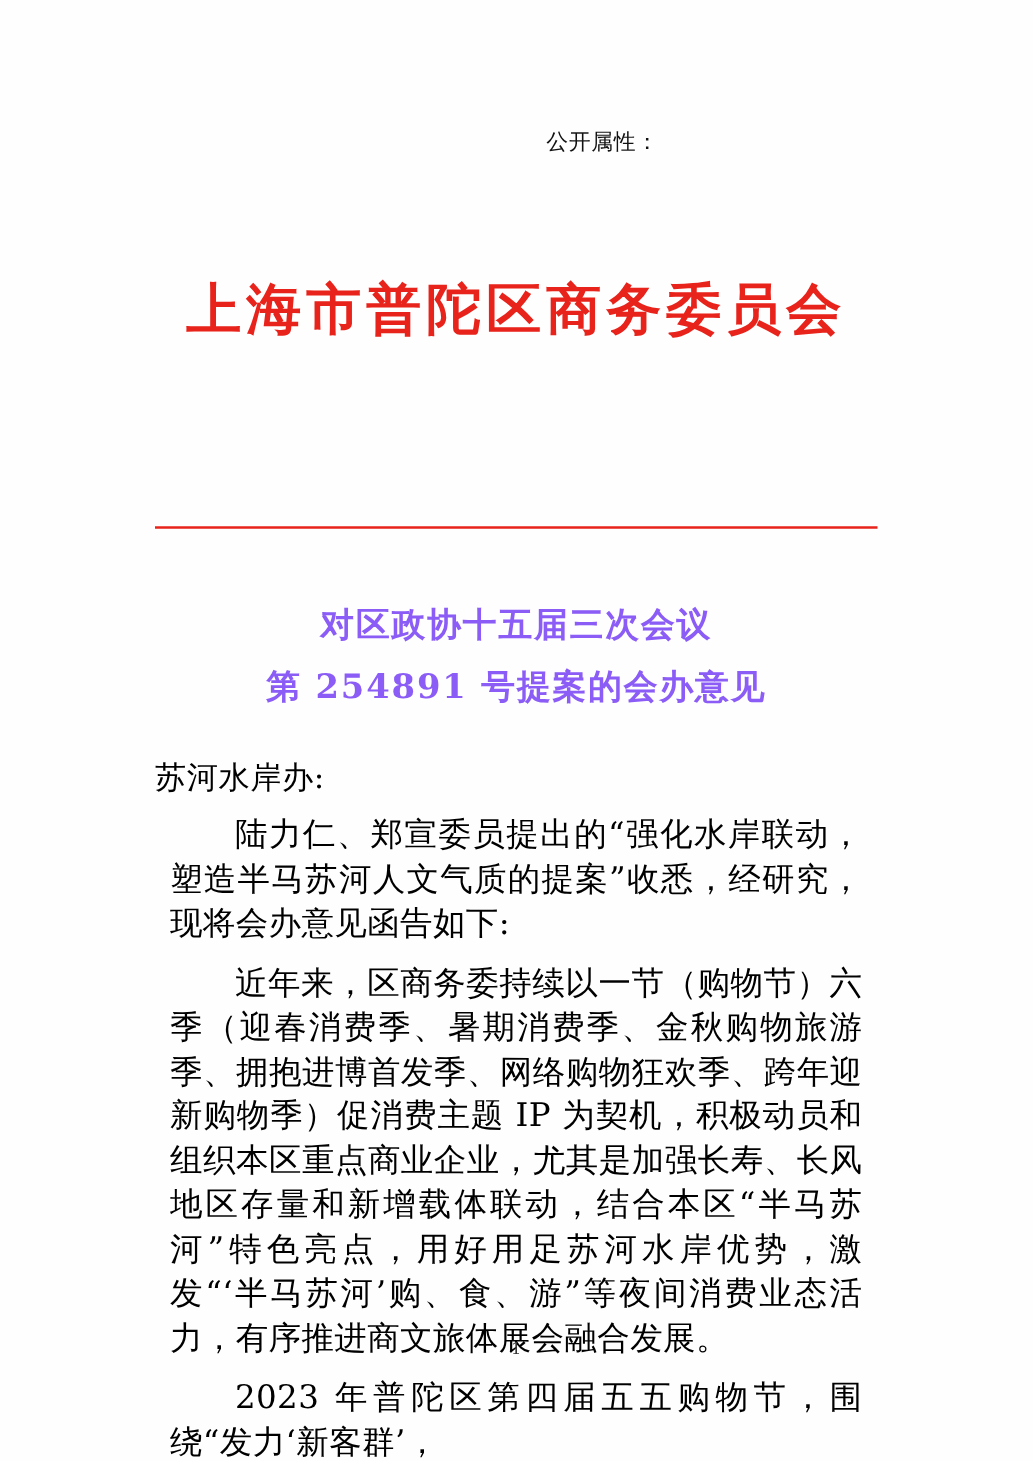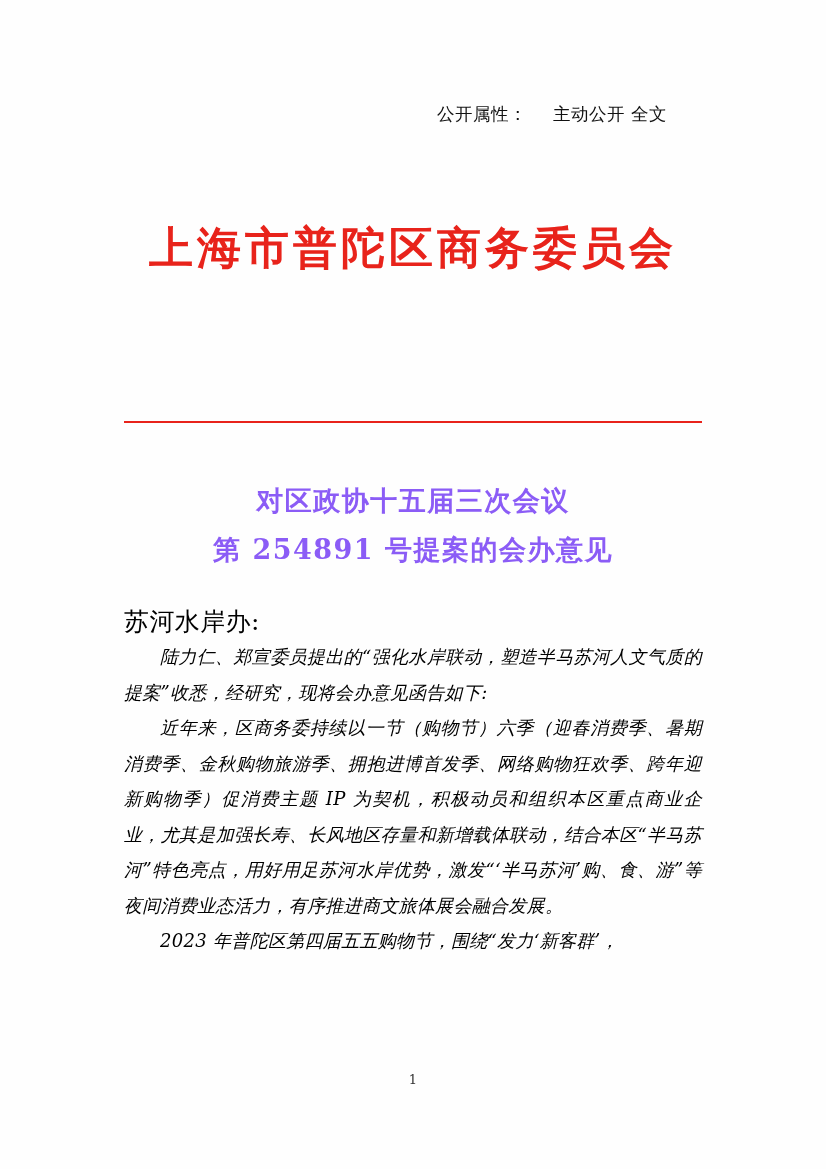--- a/index.html
+++ b/index.html
@@ -107,28 +107,27 @@
     top: 604px;
     left: 124px;
     width: 578px;
   }
   .addressee {
     font-size: 25px;
     line-height: 35px;
     letter-spacing: 0.4px;
   }
   .para {
-    font-size: 18px;
+    font-size: 26px;
     line-height: 35.5px;
     letter-spacing: 0.3px;
     text-align: justify;
     text-justify: inter-ideograph;
     text-indent: 2em;
-    margin: 0;
-    font-style: italic;
+    margin: 12px;
   }
 
   
   .page-number {
     position: absolute;
     top: 1072px;
     left: 0;
     right: 0;
     text-align: center;
     font-size: 13px;
@@ -136,21 +135,20 @@
   }
 </style>
 </head>
 <body>
 
 <div class="page">
 
   <div class="meta">
     <div class="meta-row">
       <span class="meta-label">公开属性：</span>
-      <span class="meta-value">主动公开 全文</span>
     </div>
   </div>
 
   <div class="org-title">上海市普陀区商务委员会</div>
 
 
   <div class="red-rule"></div>
 
   <div class="doc-heading">
     <div>对区政协十五届三次会议</div>

